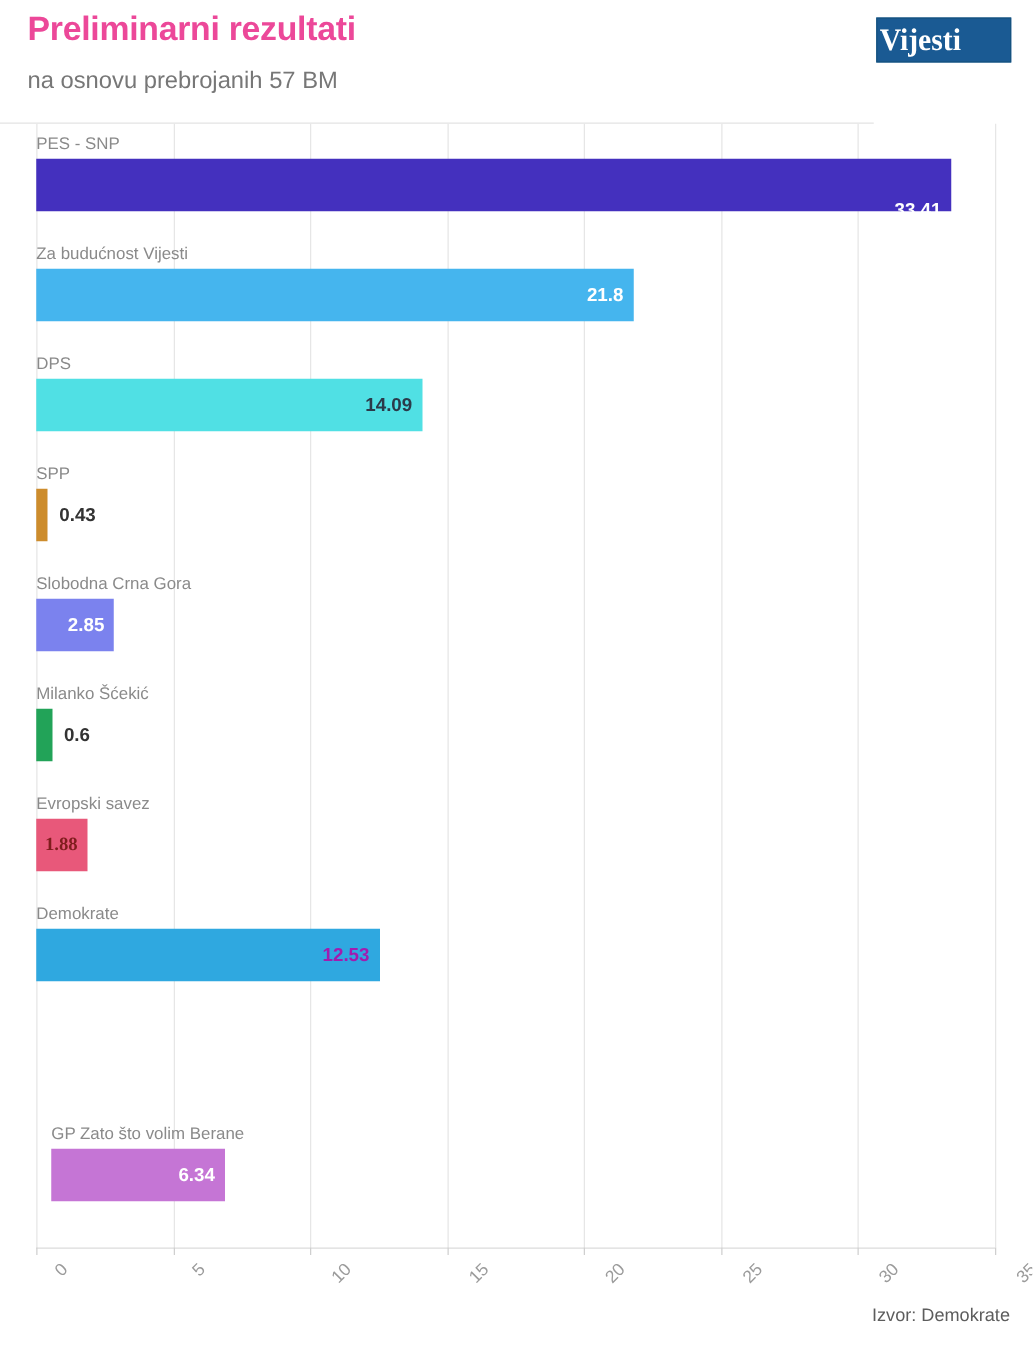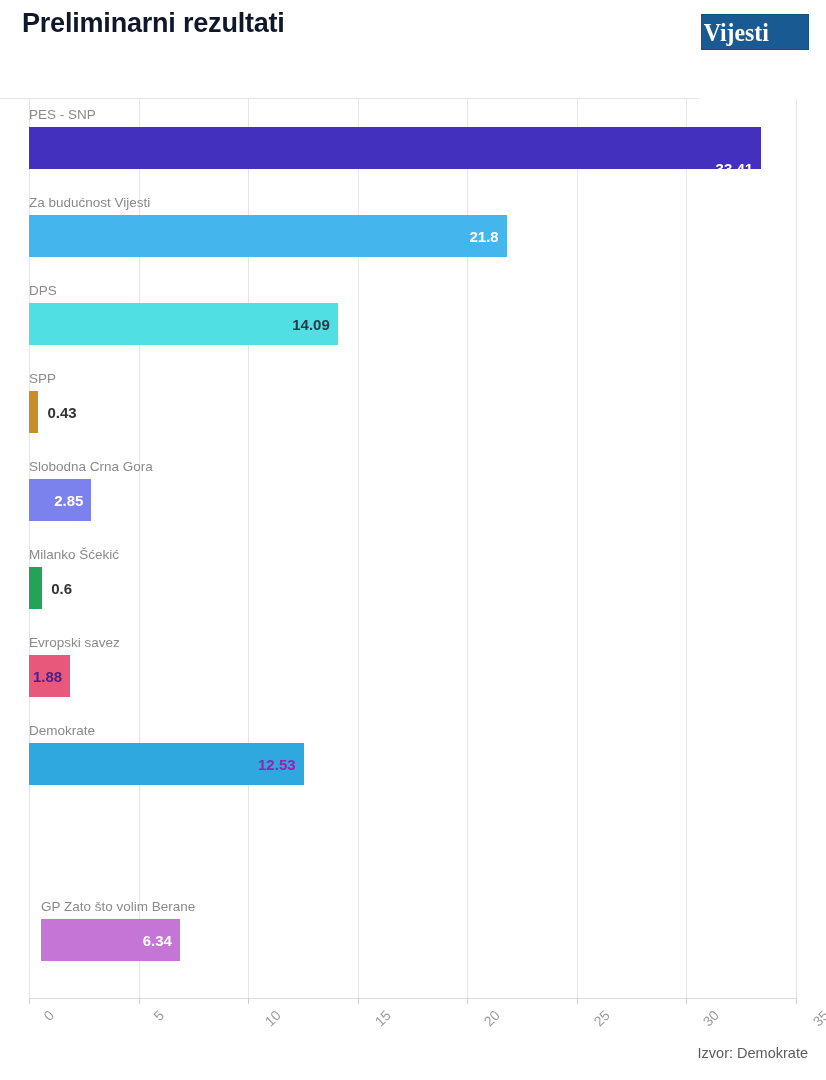--- a/index.html
+++ b/index.html
@@ -21,21 +21,21 @@
     position: absolute;
     left: 0; top: 0;
     width: 826px;
     height: 98px;
   }
   .title {
     position: absolute;
     left: 22px; top: 8px;
     font-size: 27px;
     font-weight: bold;
-    color: #0f172a;
+    color: #ec4899;
     letter-spacing: -0.2px;
     white-space: nowrap;
   }
   .subtitle {
     position: absolute;
     left: 22px; top: 54px;
     font-size: 19px;
     font-weight: normal;
     color: #777777;
     white-space: nowrap;
@@ -170,20 +170,21 @@
     white-space: nowrap;
   }
 </style>
 </head>
 <body>
 
 <div id="page">
 
   <div class="header">
     <div class="title">Preliminarni rezultati</div>
+    <div class="subtitle">na osnovu prebrojanih 57 BM</div>
     <div class="logo">
       <span class="logo-text">Vijesti</span>
     </div>
   </div>
 
   <div class="plot">
     <div class="gridlines" id="gridlines">
         <div class="gridline" style="left: 29px;"></div>
         <div class="gridline" style="left: 138.571px;"></div>
         <div class="gridline" style="left: 248.143px;"></div>
@@ -233,21 +234,21 @@
           <div class="bar-label">Milanko Šćekić</div>
           <div class="bar-track" style="width: 13.1486px;">
             <div class="bar-rect" style="width: 100%; background: rgb(34, 163, 88);"></div>
             <div class="bar-value outside" style="color: rgb(51, 51, 51);">0.6</div>
           </div>
         </div>
         <div class="bar-group" style="top: 536px; height: 88px;">
           <div class="bar-label">Evropski savez</div>
           <div class="bar-track" style="width: 41.1989px;">
             <div class="bar-rect" style="width: 100%; background: rgb(232, 88, 122);"></div>
-            <div class="bar-value inside" style="color: #4c1d95;">1.88</div>
+            <div class="bar-value inside" style="color: #7f1d1d; font-family: Liberation Serif, serif;">1.88</div>
           </div>
         </div>
         <div class="bar-group" style="top: 624px; height: 88px;">
           <div class="bar-label">Demokrate</div>
           <div class="bar-track" style="width: 274.586px;">
             <div class="bar-rect" style="width: 100%; background: rgb(47, 168, 224);"></div>
             <div class="bar-value inside" style="color: #a21caf;">12.53</div>
           </div>
         </div>
         <div class="bar-group" style="top: 800px; height: 88px; margin-left: 12px;">

